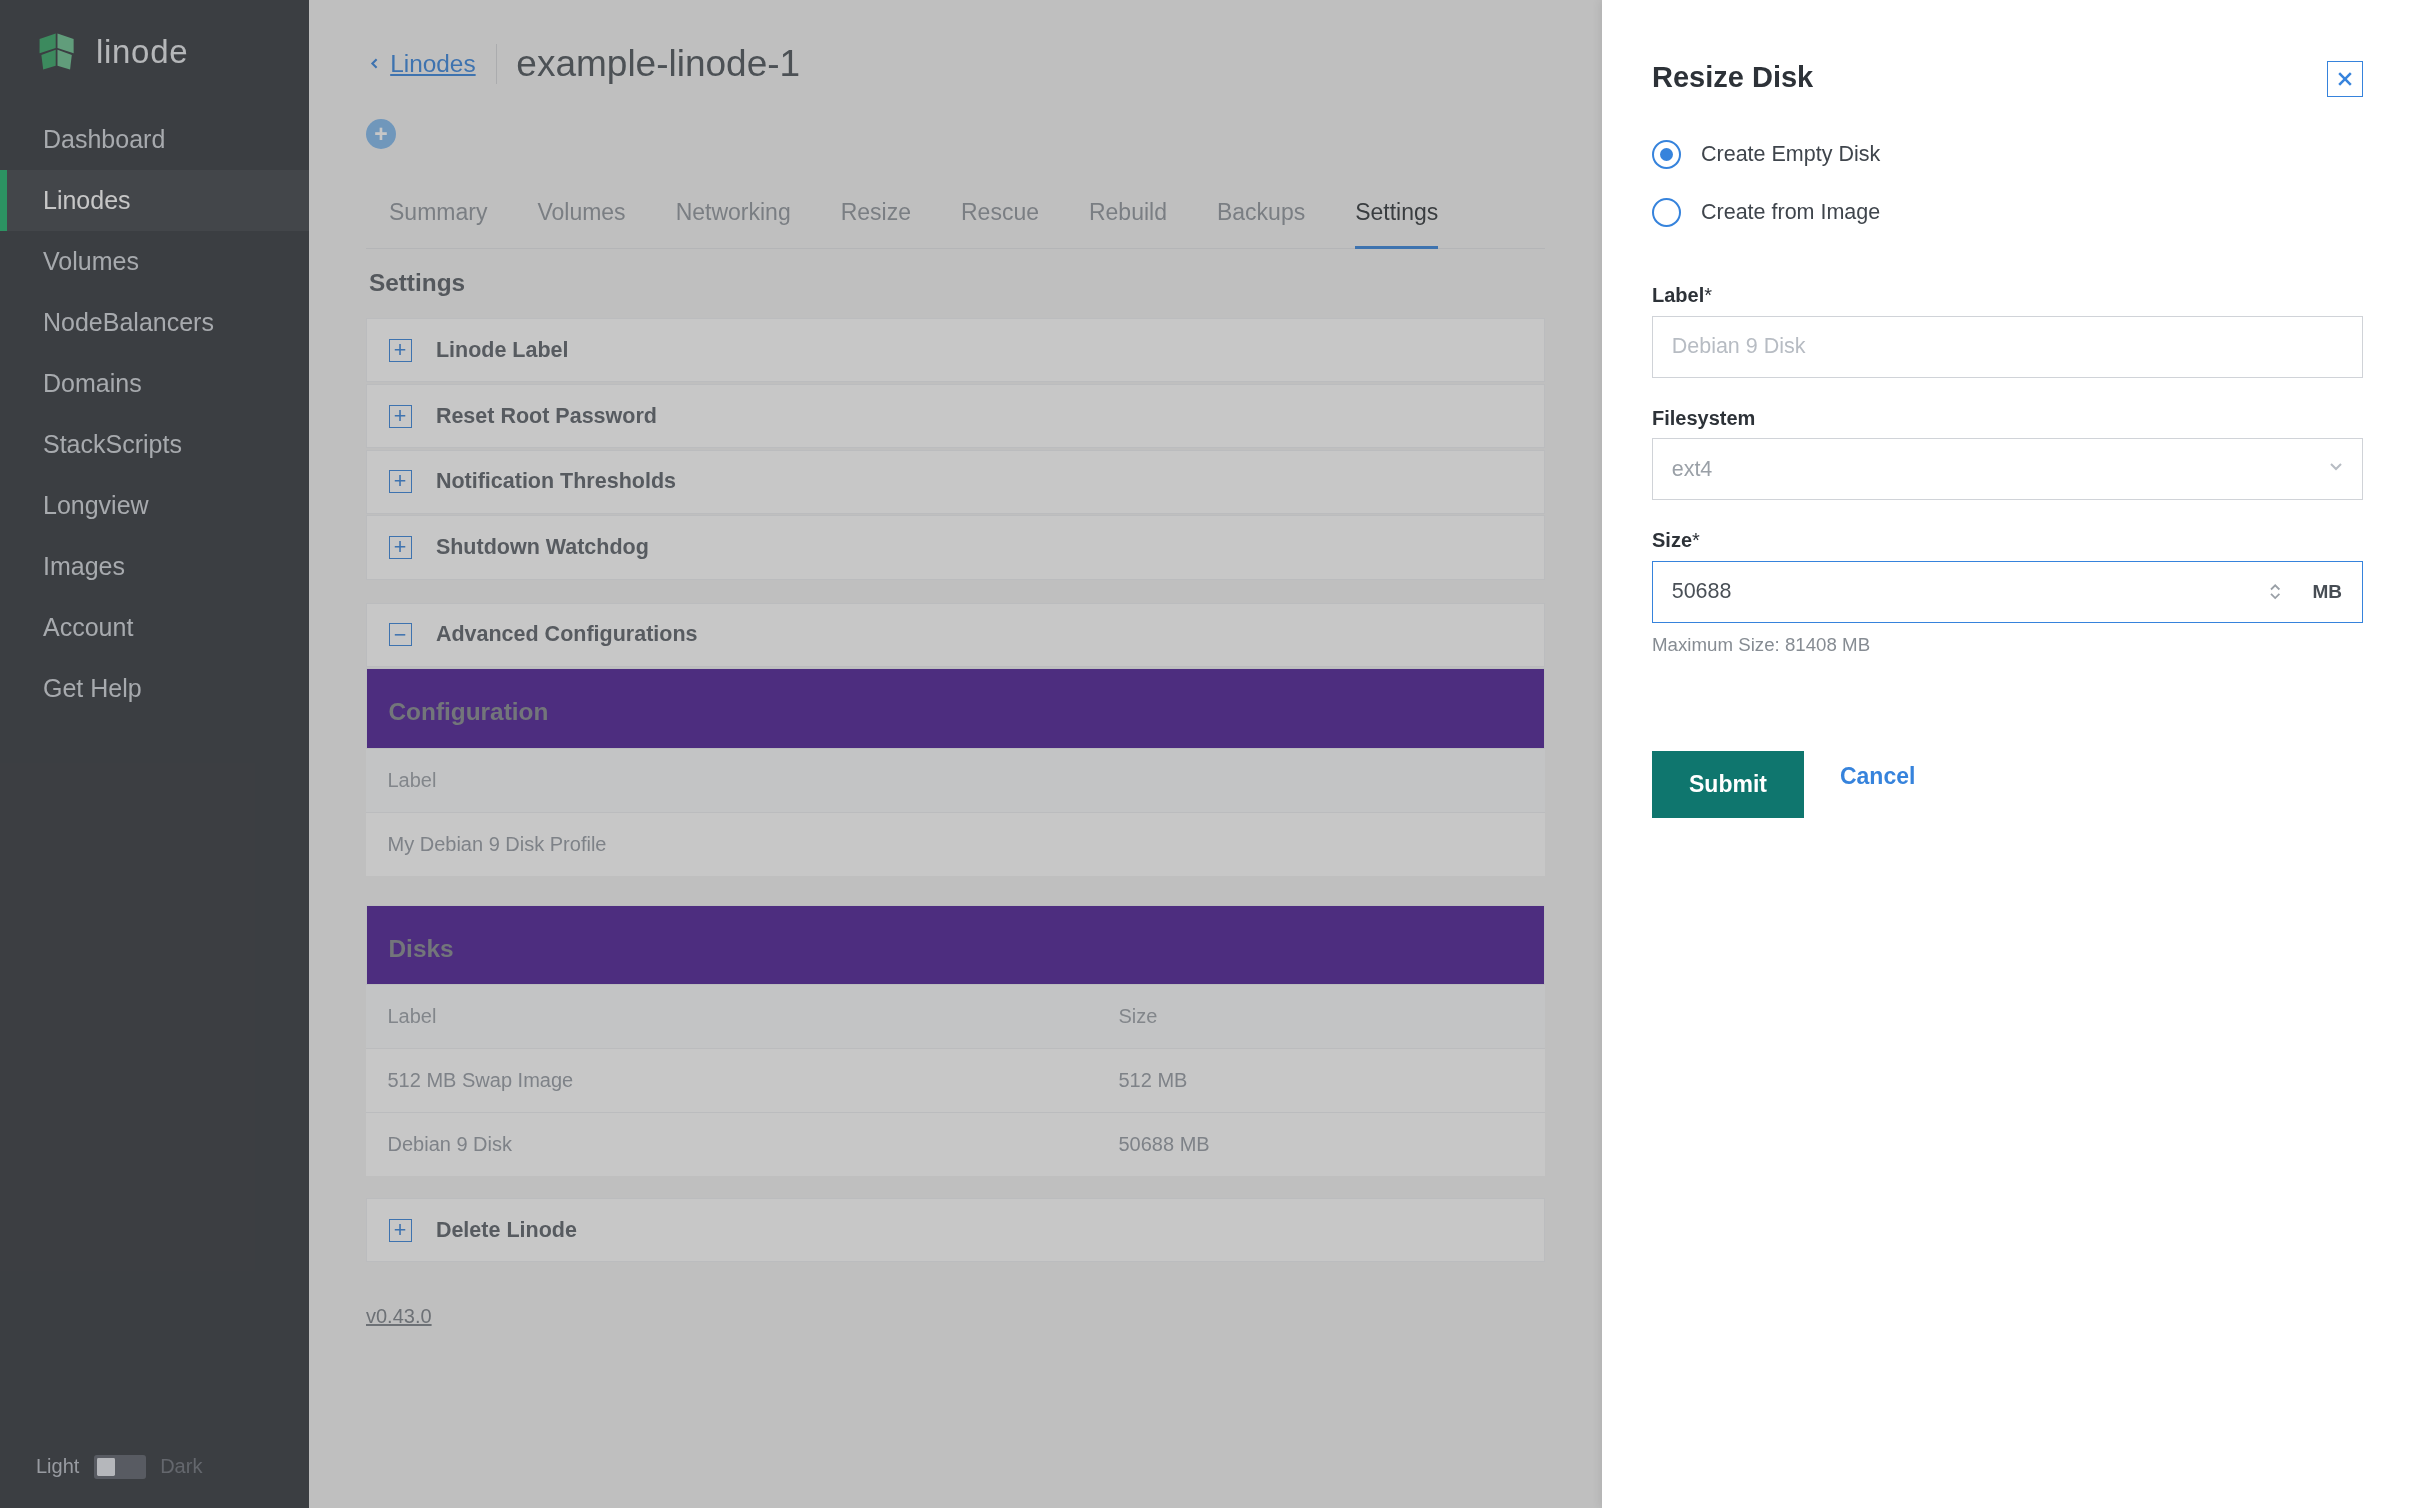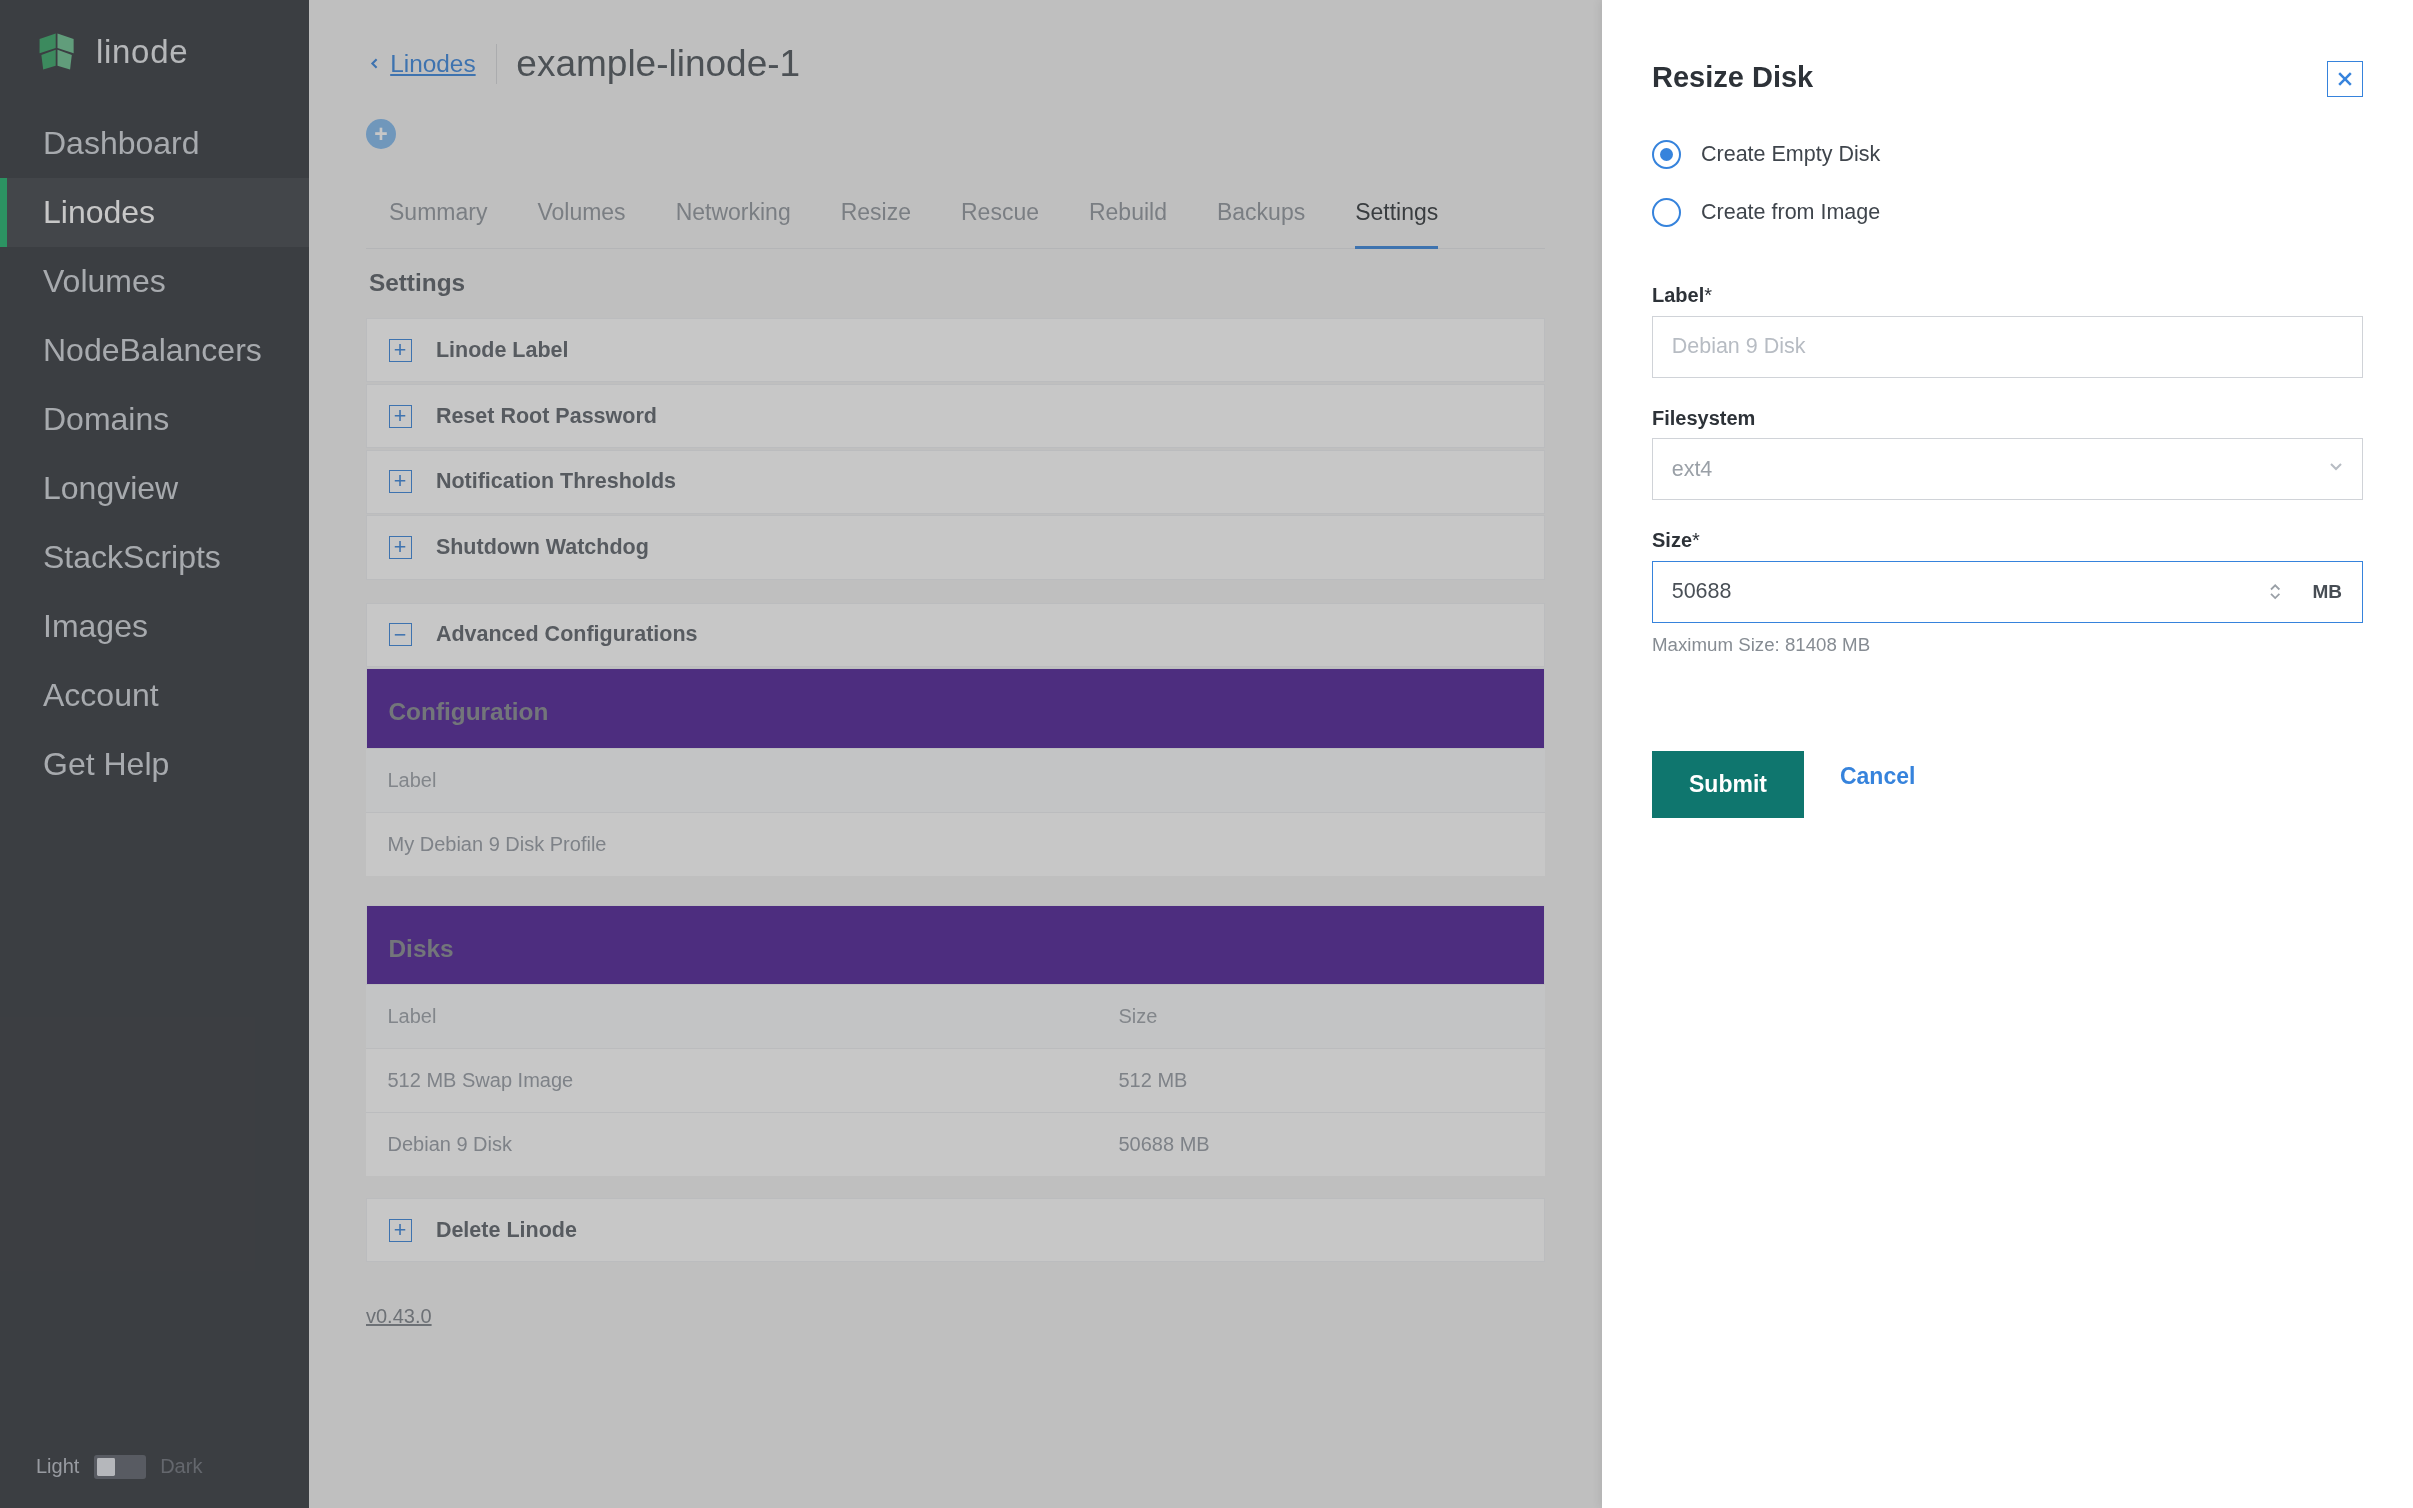--- a/index.html
+++ b/index.html
@@ -43,21 +43,21 @@
   }
   .sidebar-brand .logo {
     width: 43px; height: 43px;
     display: inline-flex; align-items: center; justify-content: center;
   }
   .sidebar-brand .logo svg { width: 43px; height: 43px; }
 
   .sidebar-nav { flex: 1; }
   .sidebar-item {
     padding: 16px 43px;
-    font-size: 32px;
+    font-size: 25px;
     font-weight: 500;
     cursor: pointer;
     color: #d0d4da;
   }
   .sidebar-item.active {
     background: #3d4148;
     color: #ffffff;
     border-left: 7.2px solid #1bb36a;
     padding-left: 36px;
   }
@@ -389,22 +389,22 @@
         </svg>
       </span>
       <span>linode</span>
     </div>
     <nav class="sidebar-nav">
       <div class="sidebar-item"><span>Dashboard</span></div>
       <div class="sidebar-item active"><span>Linodes</span></div>
       <div class="sidebar-item"><span>Volumes</span></div>
       <div class="sidebar-item"><span>NodeBalancers</span></div>
       <div class="sidebar-item"><span>Domains</span></div>
+      <div class="sidebar-item"><span>StackScripts</span></div>
       <div class="sidebar-item"><span>Longview</span></div>
-      <div class="sidebar-item"><span>StackScripts</span></div>
       <div class="sidebar-item"><span>Images</span></div>
       <div class="sidebar-item"><span>Account</span></div>
       <div class="sidebar-item"><span>Get Help</span></div>
     </nav>
     <div class="theme-toggle">
       <span>Light</span>
       <span class="switch"></span>
       <span class="dark">Dark</span>
     </div>
   </aside>

